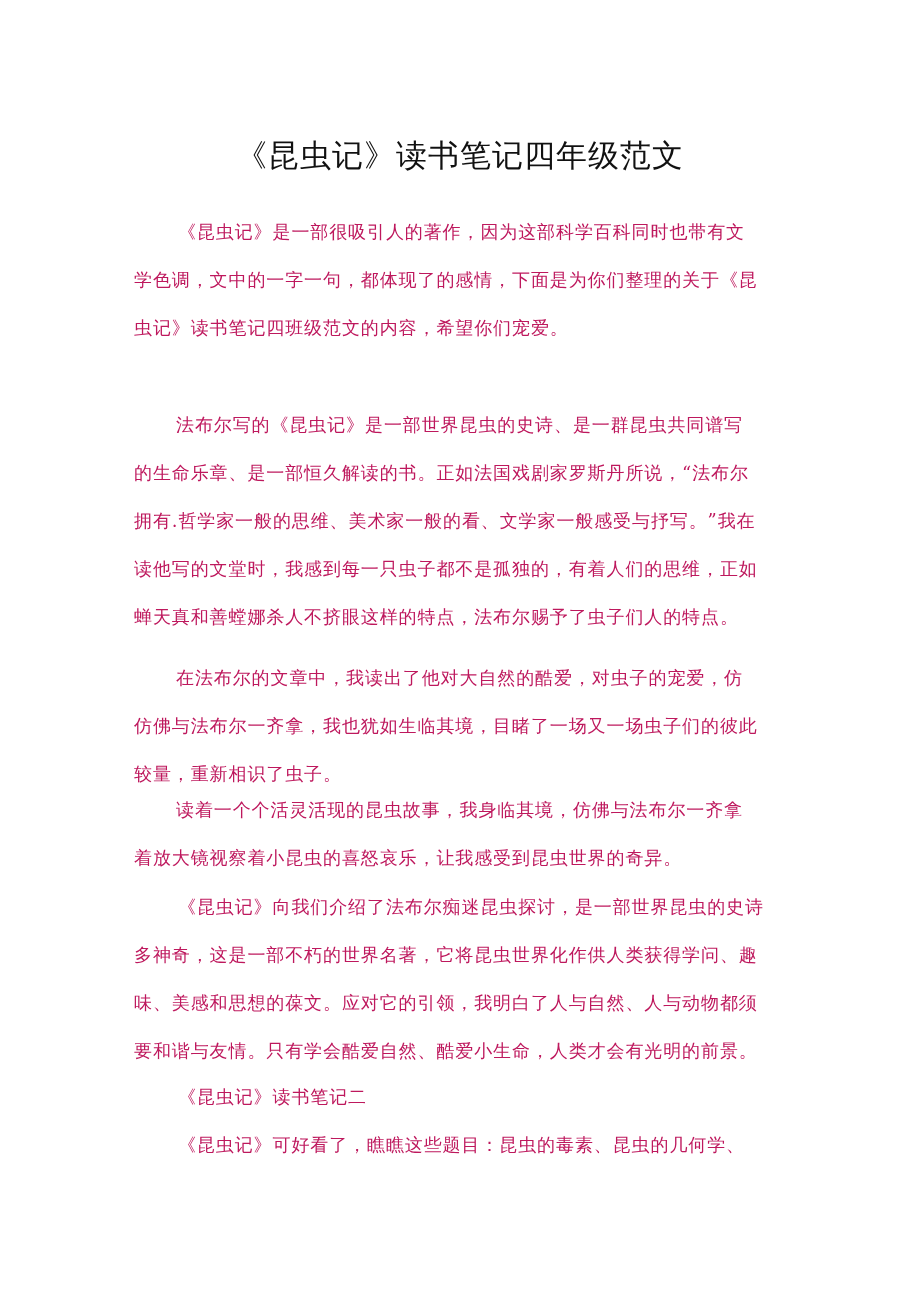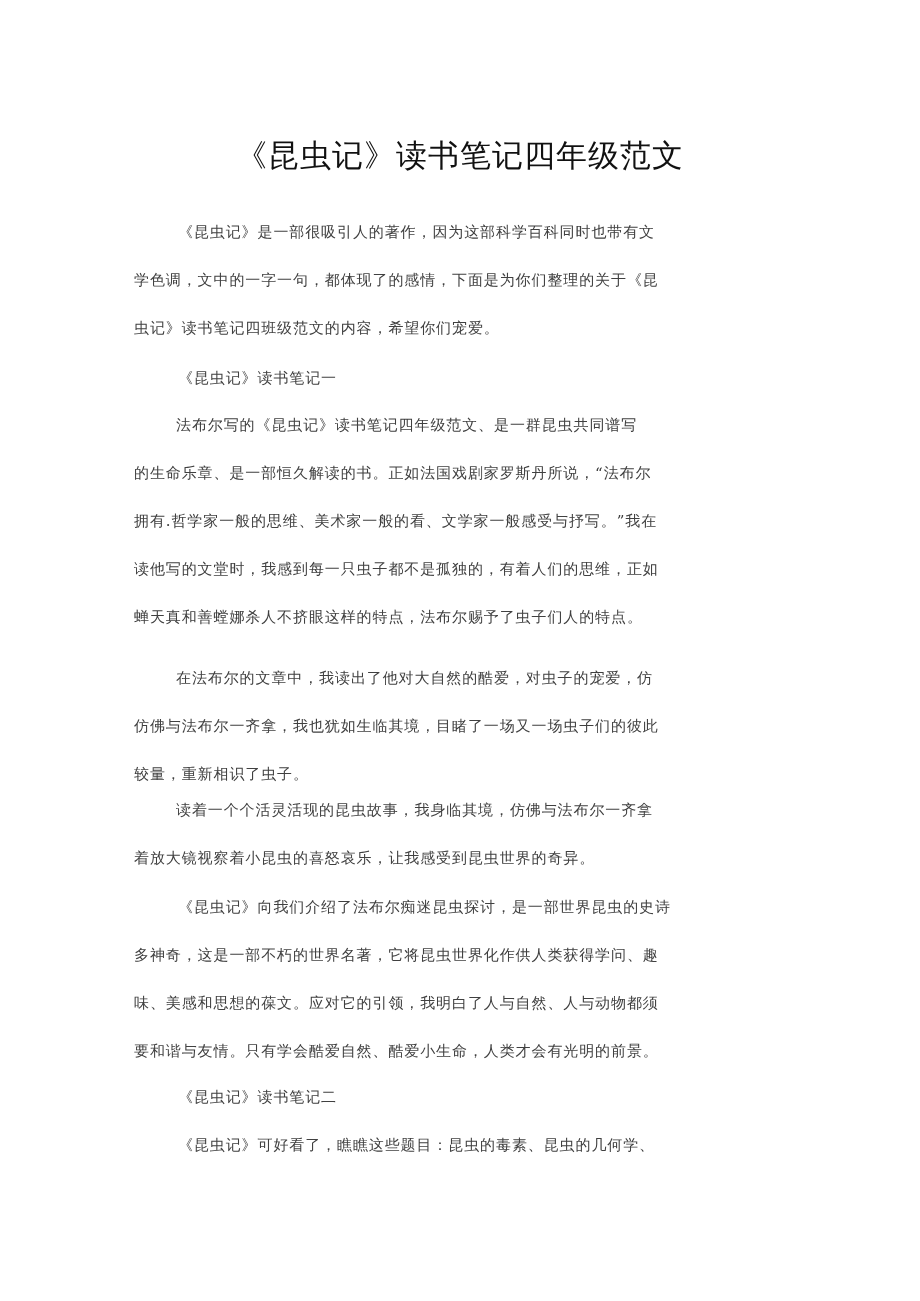--- a/index.html
+++ b/index.html
@@ -31,47 +31,46 @@
       font-size: 31px;
       line-height: 44px;
       letter-spacing: 1px;
       white-space: nowrap;
       color: #111;
     }
     .line {
       position: absolute;
       left: 134px;
       width: 660px;
-      font-size: 15px;
+      font-size: 18px;
       line-height: 28px;
       white-space: nowrap;
       letter-spacing: 0.9px;
-      color: #404040;
+      color: #be185d;
     }
     .indent2 { left: 176px; }
     .indent3 { left: 178px; }
     .heading { left: 178px; }
   </style>
 </head>
 <body>
 
 <div class="page">
 
   <div class="title" style="top:133px">《昆虫记》读书笔记四年级范文</div>
 
   <div>
     <div class="line indent3" style="top:218px">《昆虫记》是一部很吸引人的著作，因为这部科学百科同时也带有文</div>
     <div class="line" style="top:266px">学色调，文中的一字一句，都体现了的感情，下面是为你们整理的关于《昆</div>
     <div class="line" style="top:314px">虫记》读书笔记四班级范文的内容，希望你们宠爱。</div>
   </div>
 
-  <div class="line heading" style="top:364px">《昆虫记》读书笔记一</div>
 
   <div>
-    <div class="line indent2" style="top:411px">法布尔写的《昆虫记》读书笔记四年级范文、是一群昆虫共同谱写</div>
+    <div class="line indent2" style="top:411px">法布尔写的《昆虫记》是一部世界昆虫的史诗、是一群昆虫共同谱写</div>
     <div class="line" style="top:459px">的生命乐章、是一部恒久解读的书。正如法国戏剧家罗斯丹所说，“法布尔</div>
     <div class="line" style="top:507px">拥有.哲学家一般的思维、美术家一般的看、文学家一般感受与抒写。”我在</div>
     <div class="line" style="top:555px">读他写的文堂时，我感到每一只虫子都不是孤独的，有着人们的思维，正如</div>
     <div class="line" style="top:603px">蝉天真和善螳娜杀人不挤眼这样的特点，法布尔赐予了虫子们人的特点。</div>
   </div>
 
   <div>
     <div class="line indent2" style="top:664px">在法布尔的文章中，我读出了他对大自然的酷爱，对虫子的宠爱，仿</div>
     <div class="line" style="top:712px">仿佛与法布尔一齐拿，我也犹如生临其境，目睹了一场又一场虫子们的彼此</div>
     <div class="line" style="top:760px">较量，重新相识了虫子。</div>

